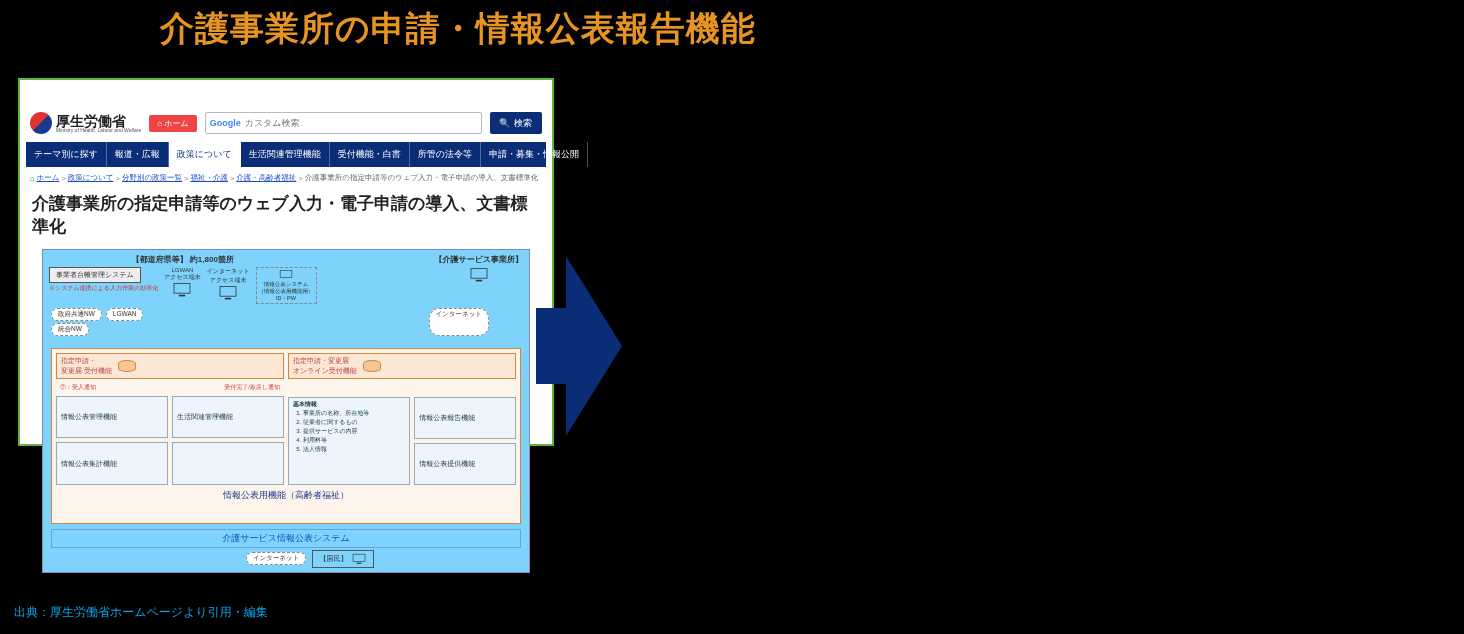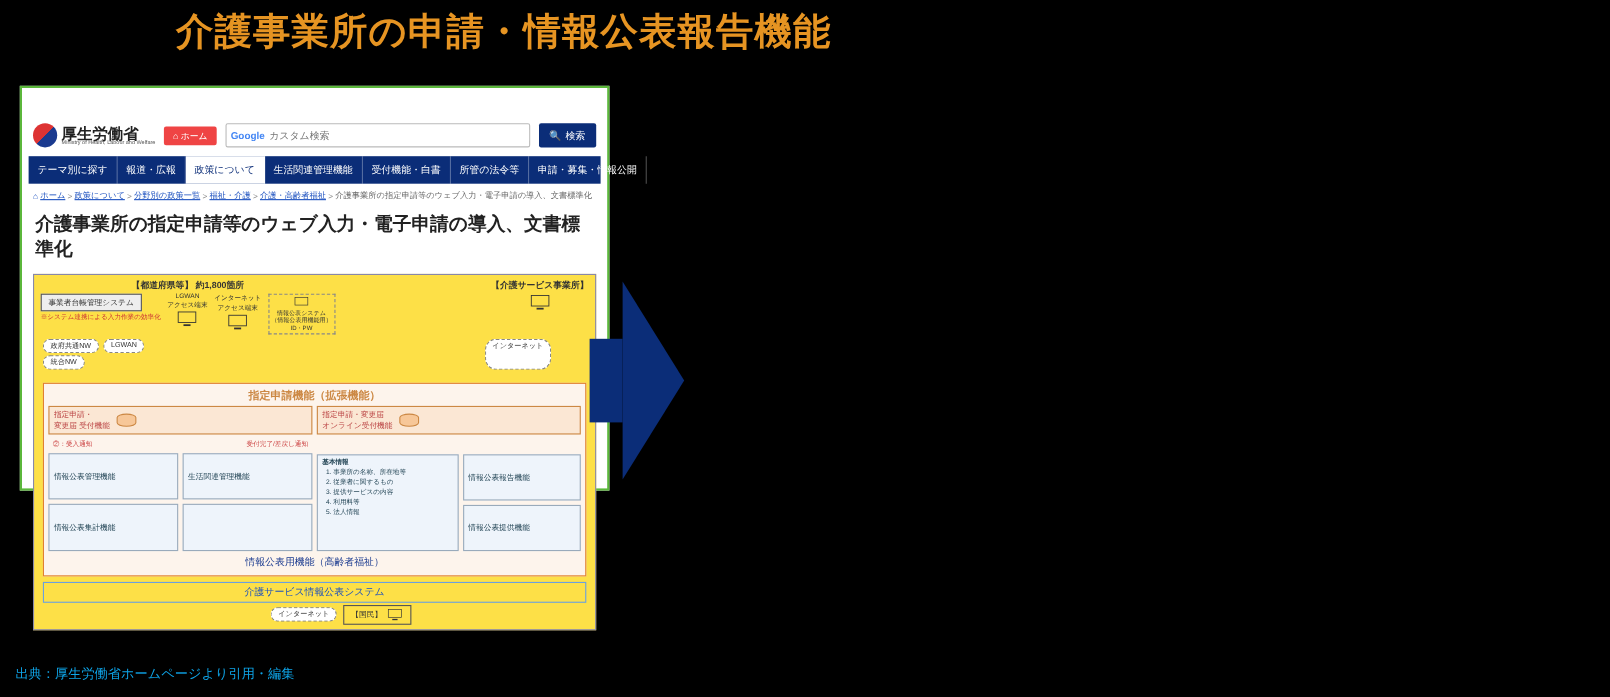--- a/index.html
+++ b/index.html
@@ -79,21 +79,21 @@
   }
   .breadcrumb a { color:#1a4fbf; text-decoration:underline; }
   .breadcrumb .sep { color:#888; }
   .breadcrumb .tail { color:#666; text-decoration:none; }
   .page-h1 {
     font-size:17px; font-weight:700; color:#222; padding:4px 6px 10px 6px;
     line-height:1.35;
   }
   
   .diagram {
-    margin: 0 4px; border:1px solid #88a; background:#fde047;
+    margin: 0 16px; border:1px solid #88a; background:#7dd3fc;
     font-size:7px; color:#333; position:relative; height:324px;
     overflow:hidden;
   }
   .d-top {
     display:flex; justify-content:space-between; padding:4px 6px 0 6px;
   }
   .d-top .left, .d-top .right {
     display:flex; flex-direction:column; align-items:center; gap:2px;
   }
   .d-header { font-weight:700; font-size:8px; }
@@ -299,21 +299,20 @@
         <span class="cloud" style="align-self:flex-start">統合NW</span>
       </div>
       <div style="flex:1"></div>
       <span class="cloud" style="margin-right:40px">インターネット</span>
     </div>
 
     <div class="corner-label corner-left">行政ネットワークアクセス領域</div>
     <div class="corner-label corner-right">インターネットアクセス領域</div>
 
     <div class="big-orange">
-      <div class="orange-title">指定申請機能（拡張機能）</div>
       <div class="two-col">
         <div class="col">
           <div class="accept-box">
             <span style="white-space:pre-line">指定申請・
 変更届 受付機能</span>
             <span class="cyl"></span>
           </div>
           <div style="display:flex;justify-content:space-between;font-size:6px;color:#c44;padding:0 4px">
             <span>②：受入通知</span>
             <span>受付完了/差戻し通知</span>

